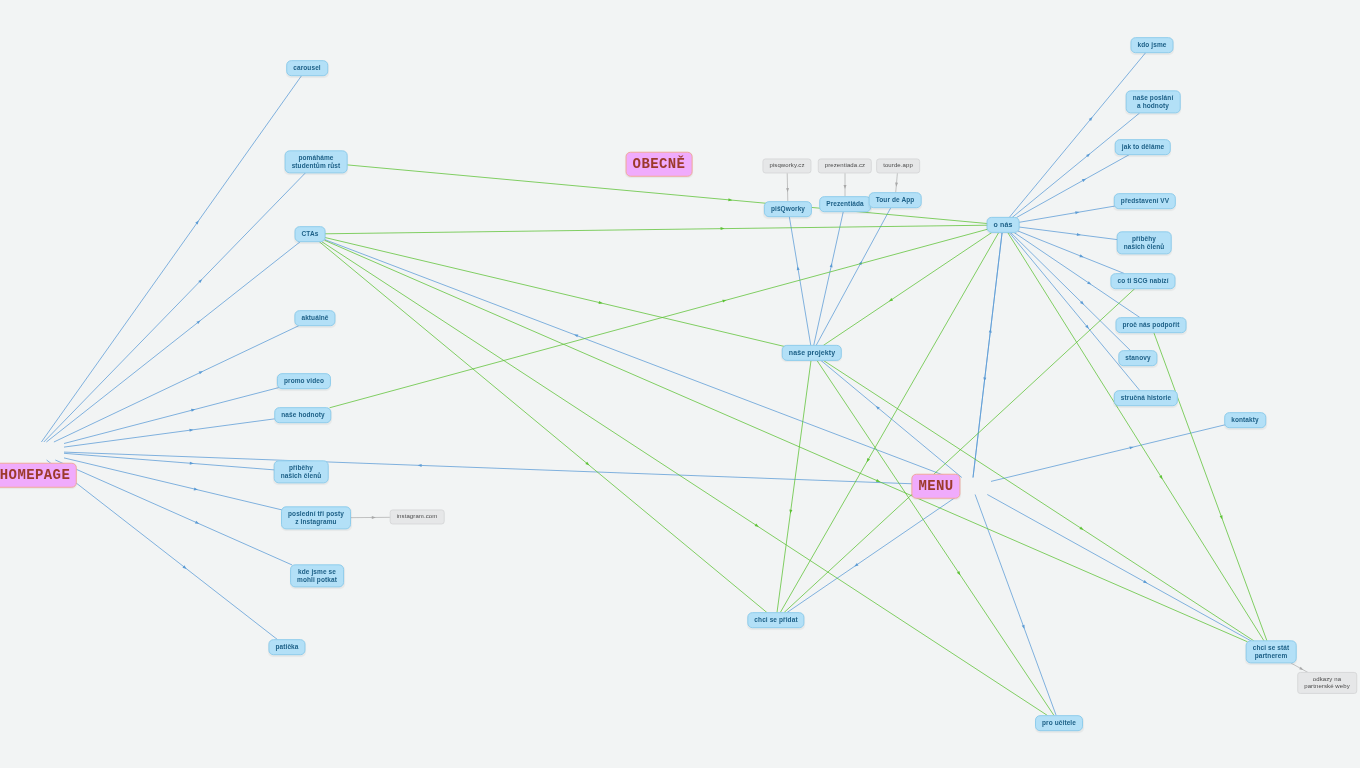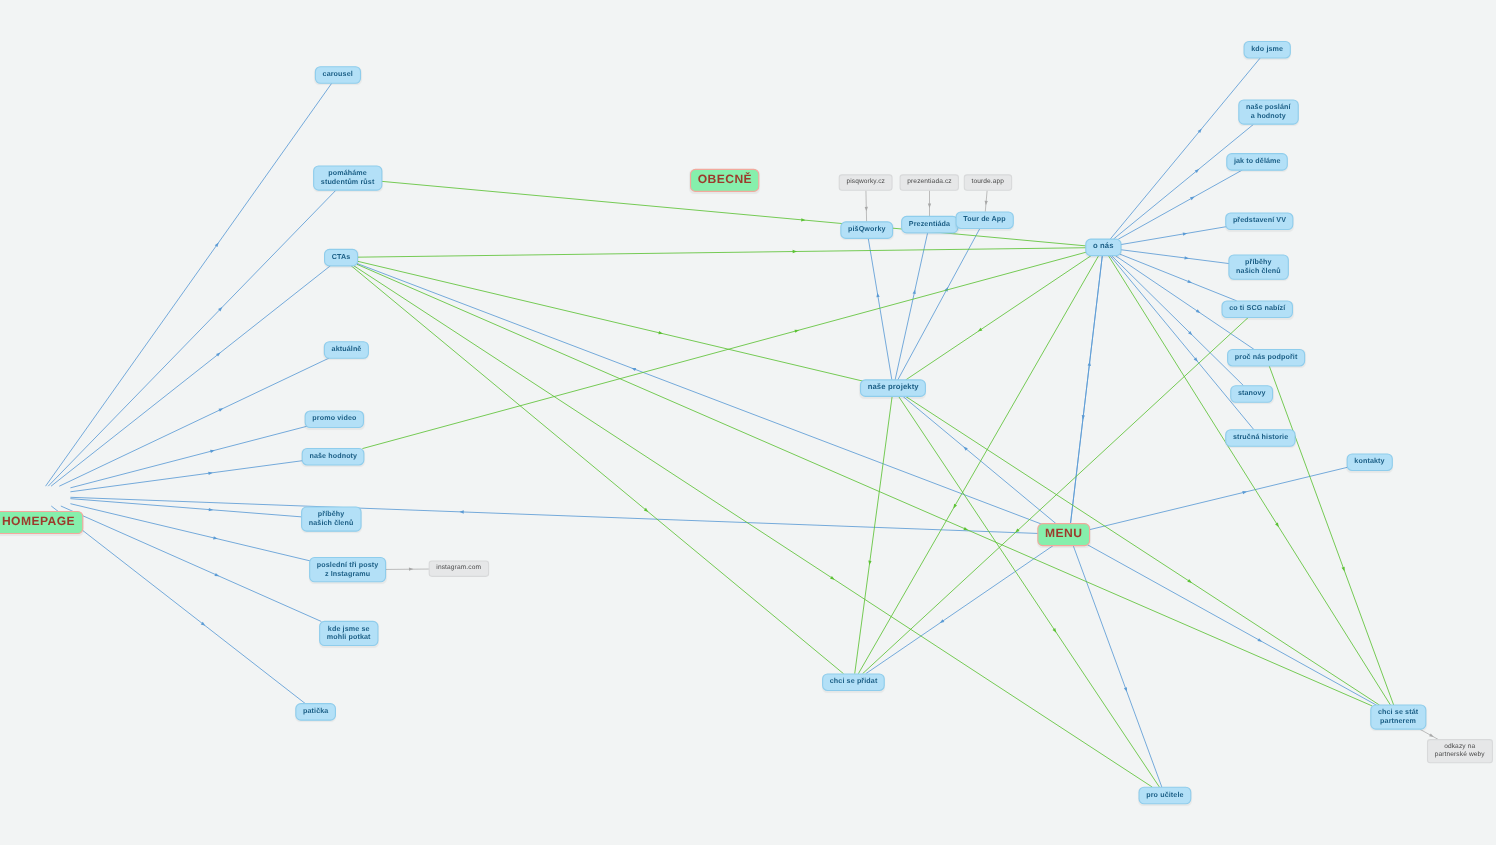--- a/index.html
+++ b/index.html
@@ -38,27 +38,28 @@
   }
   .node.blue {
     background: #b3e0f7;
     border: 1px solid #8fcdec;
     color: #1c5f86;
     font-size: 6.5px;
     font-weight: 700;
     box-shadow: 0 1px 1px rgba(0,0,0,0.05);
   }
   .node.red {
-    background: #86efac;
+    background: #f0abfc;
     border: 1px solid #f2a99d;
     color: #9c3a2c;
-    font-size: 11px;
+    font-size: 14px;
     font-weight: 700;
     letter-spacing: 0.4px;
     box-shadow: 0 1px 1px rgba(0,0,0,0.05);
+    font-family: Liberation Mono, monospace;
   }
   .node.grey {
     background: #e6e7e8;
     border: 1px solid #d8d9da;
     color: #4a4a4a;
     font-size: 6px;
     font-weight: 400;
     border-radius: 3px;
     box-shadow: none;
   }
@@ -272,21 +273,21 @@
         <polygon points="-2,-1.5 2,0 -2,1.5" fill="#5cc234" transform="translate(1161.5,477.6) rotate(57.9)"></polygon>
       </g>
       <g>
         <line x1="998.7" y1="232.5" x2="780.3" y2="612.5" stroke="#5cc234" stroke-width="0.8" opacity="0.95"></line>
         <polygon points="-2,-1.5 2,0 -2,1.5" fill="#5cc234" transform="translate(867.7,460.5) rotate(119.9)"></polygon>
       </g>
     </svg>
   <div id="node-layer">
       <div class="node red" style="left: 35px; top: 475px; min-width: 56px; min-height: 16px;">HOMEPAGE</div>
       <div class="node red" style="left: 659px; top: 164px; min-width: 44px; min-height: 15px;">OBECNĚ</div>
-      <div class="node red" style="left: 967px; top: 486px; min-width: 36px; min-height: 15px;">MENU</div>
+      <div class="node red" style="left: 936px; top: 486px; min-width: 36px; min-height: 15px;">MENU</div>
       <div class="node blue" style="left: 307px; top: 68px; min-width: 36px; min-height: 13px;">carousel</div>
       <div class="node blue" style="left: 316px; top: 162px; min-width: 54px; min-height: 20px;">pomáháme
 studentům růst</div>
       <div class="node blue" style="left: 310px; top: 234px; min-width: 27px; min-height: 13px;">CTAs</div>
       <div class="node blue" style="left: 315px; top: 318px; min-width: 38px; min-height: 13px;">aktuálně</div>
       <div class="node blue" style="left: 304px; top: 381px; min-width: 47px; min-height: 13px;">promo video</div>
       <div class="node blue" style="left: 303px; top: 415px; min-width: 51px; min-height: 13px;">naše hodnoty</div>
       <div class="node blue" style="left: 301px; top: 472px; min-width: 46px; min-height: 20px;">příběhy
 našich členů</div>
       <div class="node blue" style="left: 316px; top: 518px; min-width: 62px; min-height: 20px;">poslední tři posty

